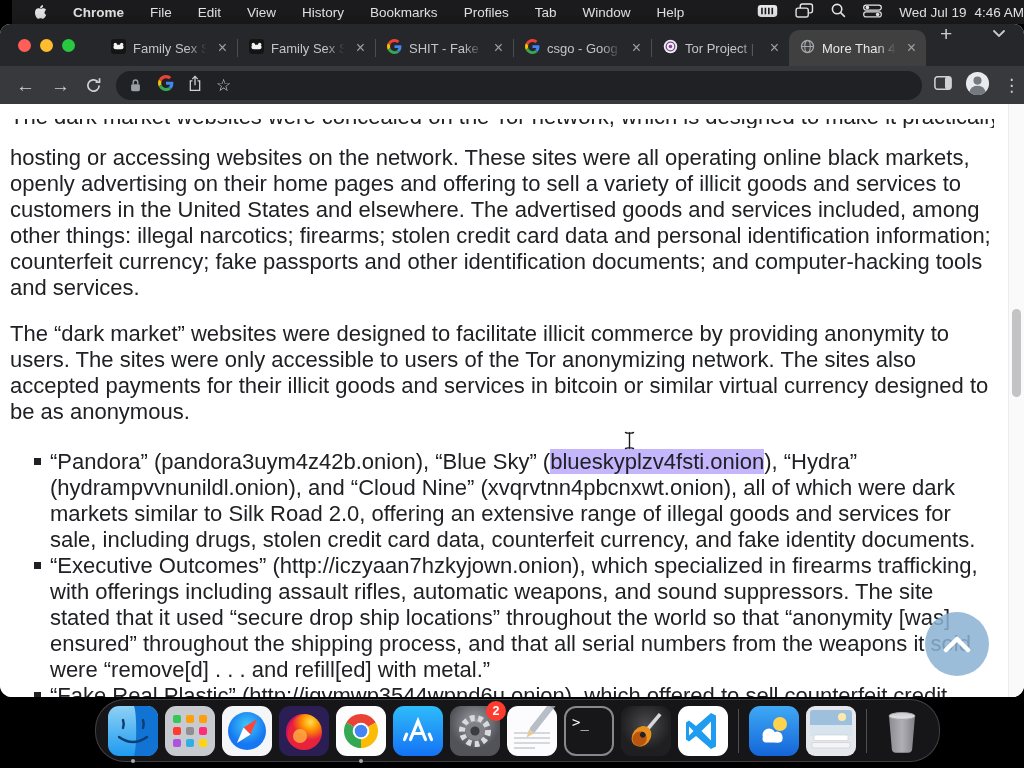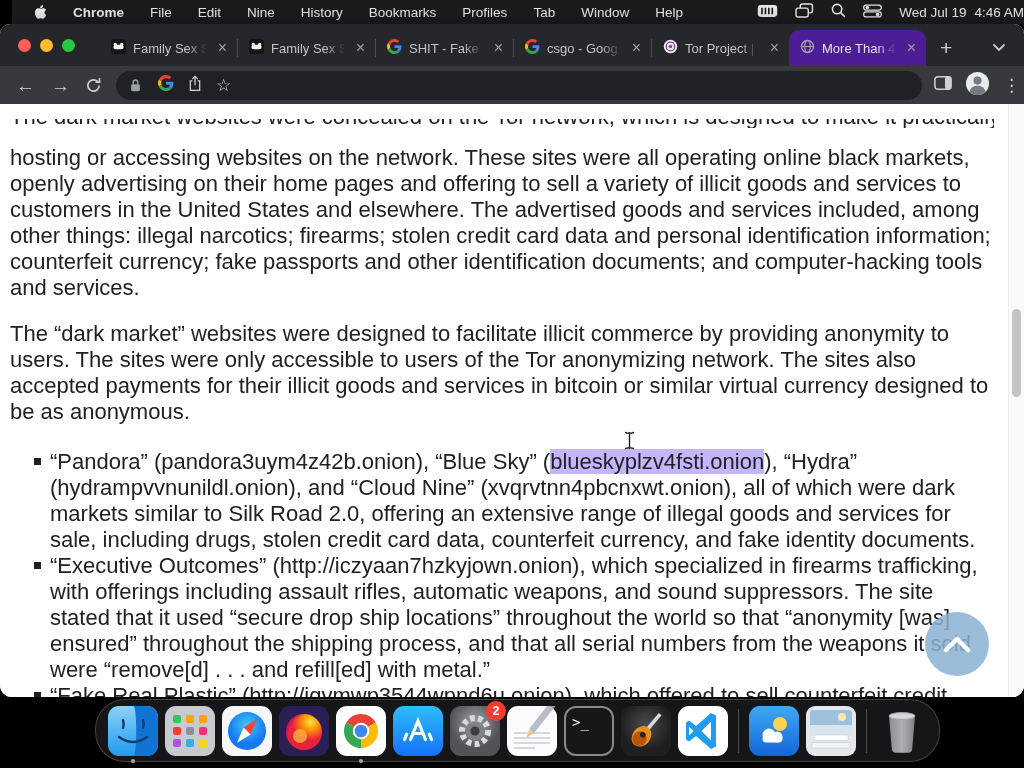--- a/index.html
+++ b/index.html
@@ -8,32 +8,32 @@
   .menubar{position:absolute;left:12px;top:0;width:1024px;height:24px;background:#1c1c1e;
     display:flex;align-items:center;color:#ececec;font-size:13.5px;}
   .menubar .left{display:flex;align-items:center;gap:26px;margin-left:22px;}
   .menubar .apple{display:flex;align-items:center;}
   .menubar .appname{font-weight:bold;}
   .menubar .right{margin-left:auto;display:flex;align-items:center;gap:17px;margin-right:12px;}
   .menubar .clock{display:flex;gap:8px;justify-content:flex-end;}
   
   .window{position:absolute;left:0;top:24px;width:1024px;height:673px;border-radius:10px 10px 12px 12px;
     overflow:hidden;background:#fff;box-shadow:0 8px 30px rgba(0,0,0,.6);}
-  .tabstrip{position:relative;height:42px;background:#26272a;display:flex;align-items:flex-end;}
+  .tabstrip{position:relative;height:42px;background:#26272a;display:flex;align-items:flex-start;}
   .lights{position:absolute;left:18px;top:15px;display:flex;gap:9px;}
   .light{width:13px;height:13px;border-radius:50%;}
   .light.red{background:#ff5f57}.light.yellow{background:#febc2e}.light.green{background:#28c840}
   .tabs{display:flex;align-items:flex-end;margin-left:100px;height:42px;}
   .tab{width:137px;height:36px;display:flex;align-items:center;gap:7px;padding:0 8px 0 11px;
     box-sizing:border-box;color:#c3c4c8;font-size:13px;position:relative;}
   .tab .title{flex:1;white-space:nowrap;overflow:hidden;
     -webkit-mask-image:linear-gradient(90deg,#000 72%,transparent 97%);
     mask-image:linear-gradient(90deg,#000 72%,transparent 97%);}
   .tab .close{font-size:16px;line-height:14px;color:#9da0a4;padding:0 2px;}
-  .tab.active{background:#4c1d95;border-radius:10px 10px 0 0;color:#e6e7ea;height:36px;}
+  .tab.active{background:#404040;border-radius:10px 10px 0 0;color:#e6e7ea;height:36px;}
   .tab-sep{width:1px;height:18px;background:#4c4d51;align-self:center;margin-top:6px;}
   .newtab{color:#c9cbd0;font-size:21px;margin:0 0 8px 14px;line-height:20px;}
   .tabchev{margin:0 0 10px auto;margin-right:18px;}
   .toolbar{height:38px;background:#38393d;display:flex;align-items:center;}
   .navbtn{color:#cfd1d5;font-size:19px;margin-left:16px;line-height:1;}
   .navbtn.fwd{color:#caccd0;}
   .reload{margin-left:15px;display:flex;}
   .omnibox{margin-left:14px;width:806px;height:29px;background:#202124;border-radius:15px;
     display:flex;align-items:center;box-sizing:border-box;padding:0 10px 0 14px;}
   .omnibox .lock{display:flex;margin-right:9px;}
@@ -76,21 +76,21 @@
 <div class="menubar">
   <div class="left">
     <span class="apple">
       <svg width="13" height="15" viewBox="0 0 16 19">
           <path fill="#ececec" d="M13.1 10c0-2 1.1-3.2 2-3.9-.9-1.2-2.3-1.9-3.6-1.9-1.3 0-2.4.8-3.1.8-.7 0-1.8-.8-3-.8C3.1 4.2 1 6.1 1 9.7c0 3.6 2.6 7.8 4.3 7.8.8 0 1.5-.6 2.8-.6 1.3 0 1.7.6 2.8.6 1.8 0 4-4 4.3-5.2-1.3-.5-2.1-1.7-2.1-2.3zM10.5 3c.8-1 .7-2.4.6-2.9-1 .1-2.2.8-2.8 1.6-.6.7-.9 1.7-.8 2.8 1.2.1 2.2-.6 3-1.5z"></path>
         </svg>
     </span>
     <span class="appname">Chrome</span>
     <span>File</span>
     <span>Edit</span>
-    <span>Nine</span>
+    <span>View</span>
     <span>History</span>
     <span>Bookmarks</span>
     <span>Profiles</span>
     <span>Tab</span>
     <span>Window</span>
     <span>Help</span>
   </div>
   <div class="right">
     <span>
       <svg width="21" height="14" viewBox="0 0 22 14">

